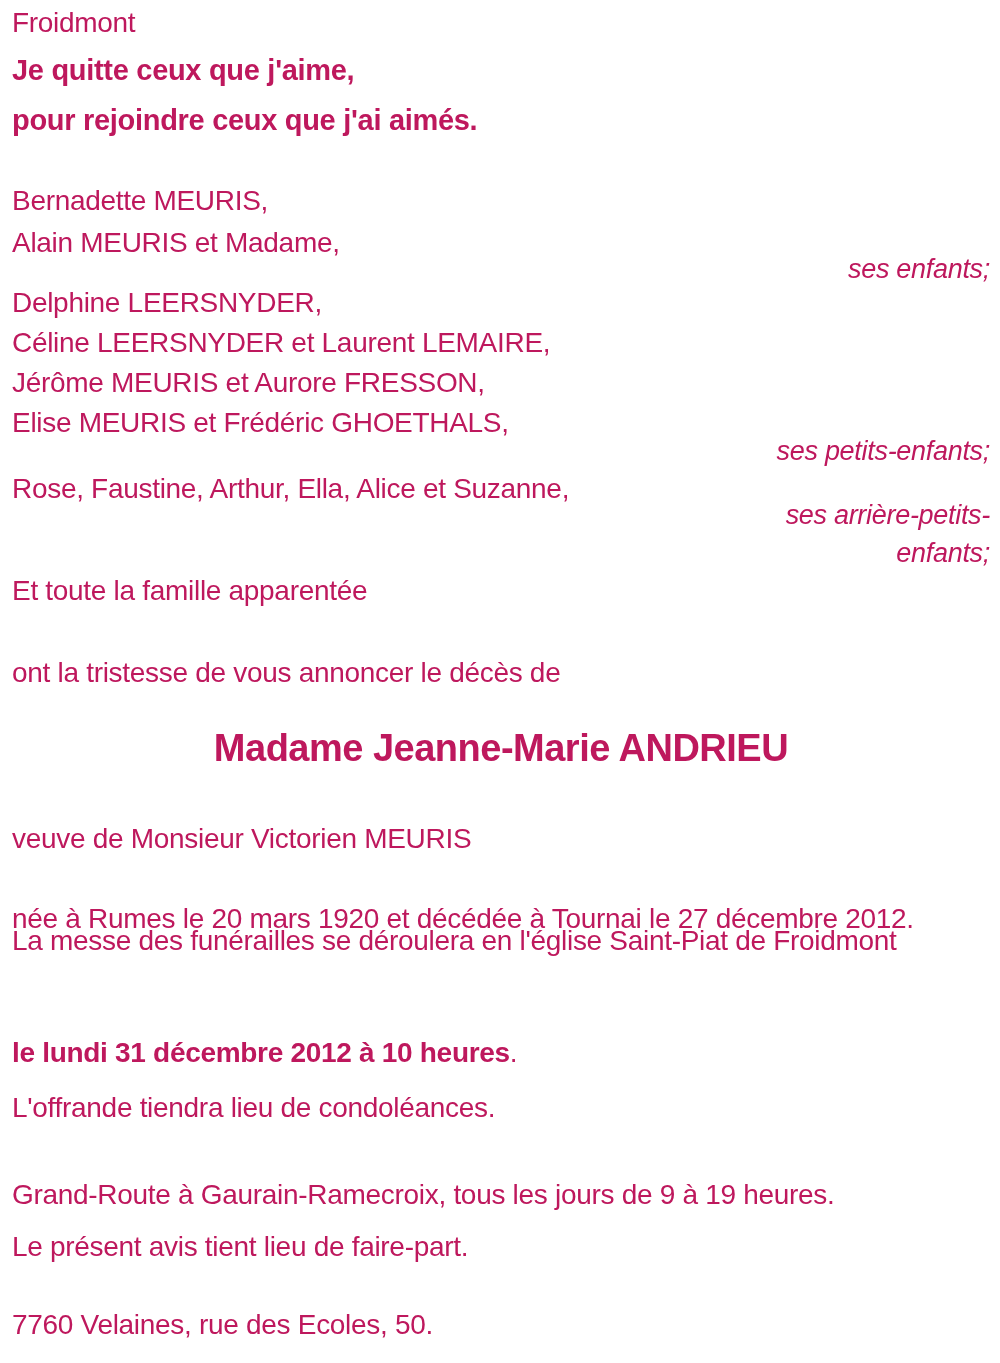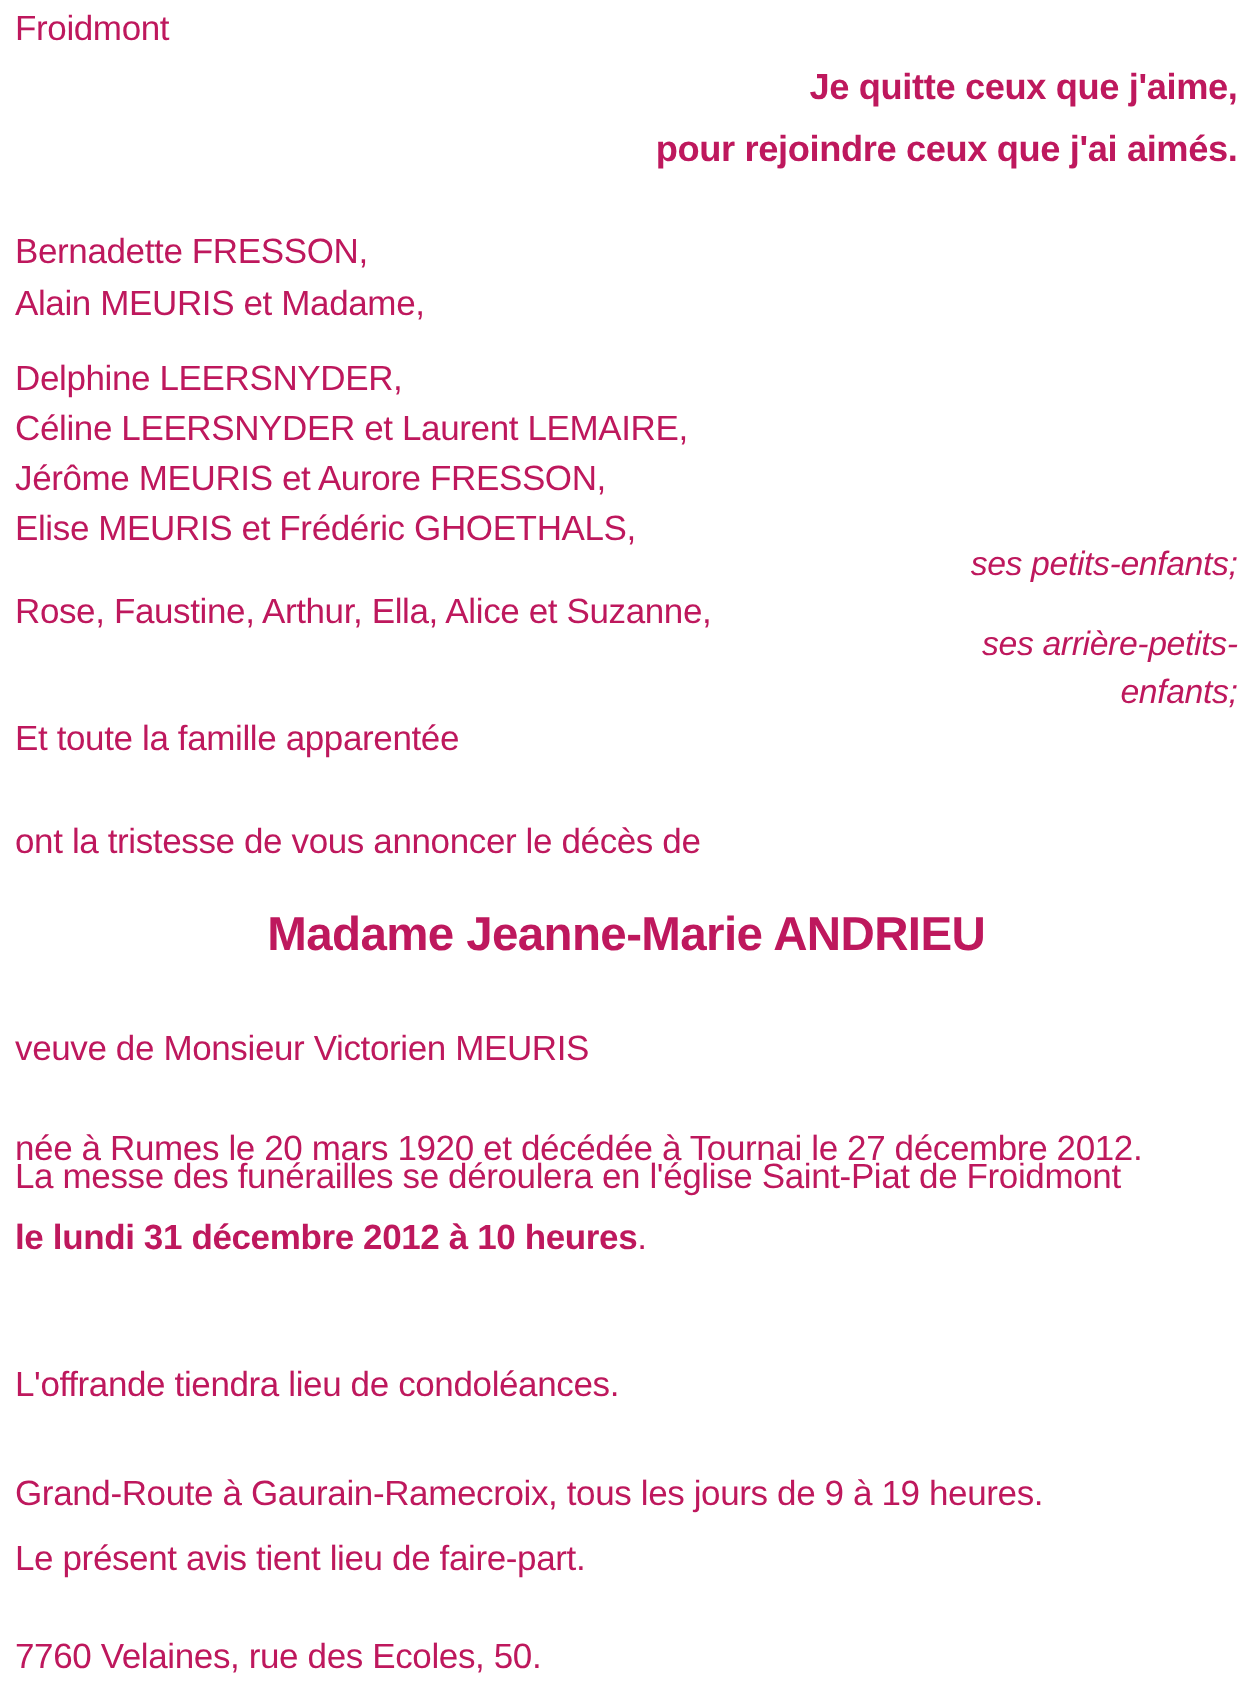--- a/index.html
+++ b/index.html
@@ -21,21 +21,20 @@
     left: 12px;
     right: 10px;
     font-size: 28px;
     line-height: 34px;
     letter-spacing: -0.3px;
     white-space: nowrap;
   }
   .bold-lead {
     font-weight: bold;
     font-size: 29px;
-    text-align: right;
   }
   .italic-right {
     text-align: right;
     font-style: italic;
     font-size: 27px;
   }
   .title {
     font-weight: bold;
     font-size: 38px;
     line-height: 46px;
@@ -50,24 +49,25 @@
 <body>
 
 <div class="page">
 
   <div class="line" style="top:6px">Froidmont</div>
 
   <div class="line bold-lead" style="top:53px">Je quitte ceux que j'aime,</div>
 
   <div class="line bold-lead" style="top:103px">pour rejoindre ceux que j'ai aimés.</div>
 
-  <div class="line" style="top:184px">Bernadette FRESSON,</div>
+  <div class="line" style="top:184px">Bernadette MEURIS,</div>
 
   <div class="line" style="top:226px">Alain MEURIS et Madame,</div>
 
+  <div class="line italic-right" style="top:252px">ses enfants;</div>
 
   <div class="line" style="top:286px">Delphine LEERSNYDER,</div>
 
   <div class="line" style="top:326px">Céline LEERSNYDER et Laurent LEMAIRE,</div>
 
   <div class="line" style="top:366px">Jérôme MEURIS et Aurore FRESSON,</div>
 
   <div class="line" style="top:406px">Elise MEURIS et Frédéric GHOETHALS,</div>
 
   <div class="line italic-right" style="top:434px">ses petits-enfants;</div>
@@ -83,21 +83,21 @@
   <div class="line" style="top:656px">ont la tristesse de vous annoncer le décès de</div>
 
   <div class="line title" style="top:725px">Madame Jeanne-Marie ANDRIEU</div>
 
   <div class="line" style="top:822px">veuve de Monsieur Victorien MEURIS</div>
 
   <div class="line" style="top:902px">née à Rumes le 20 mars 1920 et décédée à Tournai le 27 décembre 2012.</div>
 
   <div class="line" style="top:924px">La messe des funérailles se déroulera en l'église Saint-Piat de Froidmont</div>
 
-  <div class="line" style="top:973px">
+  <div class="line" style="top:1036px">
     <span class="bold-span">le lundi 31 décembre 2012 à 10 heures</span><span>.</span>
   </div>
 
 
   <div class="line" style="top:1091px">L'offrande tiendra lieu de condoléances.</div>
 
 
   <div class="line" style="top:1178px">Grand-Route à Gaurain-Ramecroix, tous les jours de 9 à 19 heures.</div>
 
   <div class="line" style="top:1230px">Le présent avis tient lieu de faire-part.</div>

